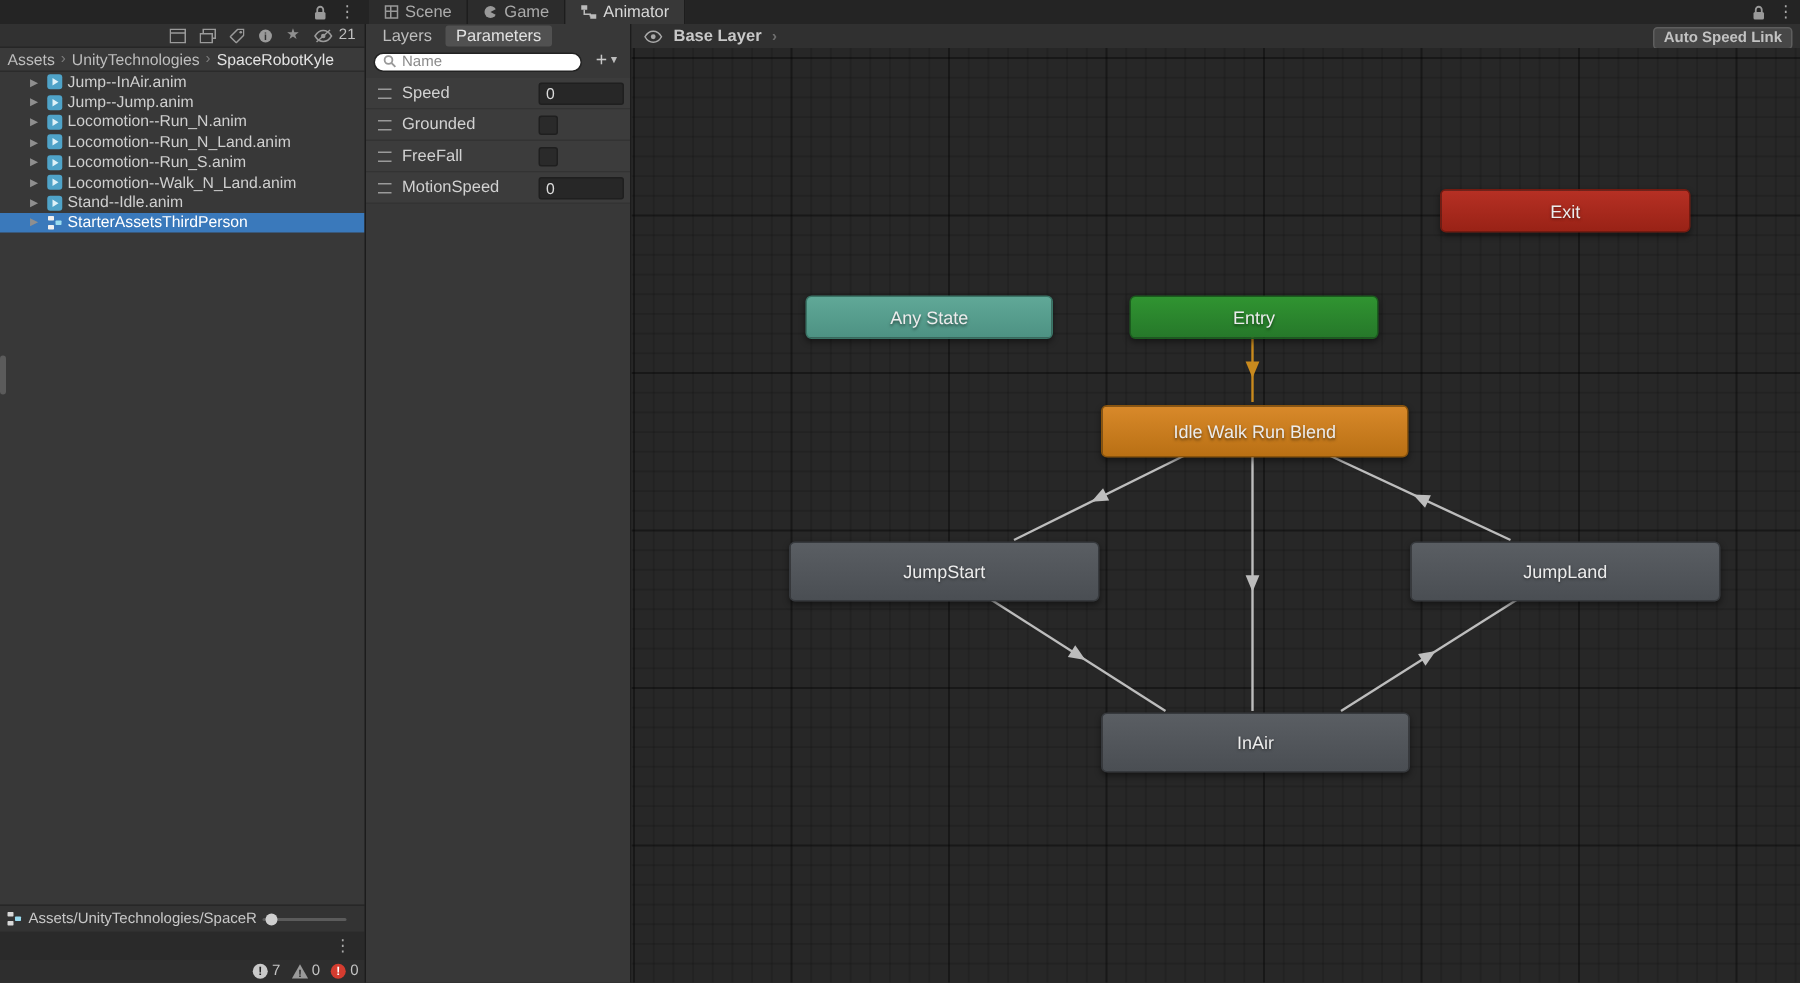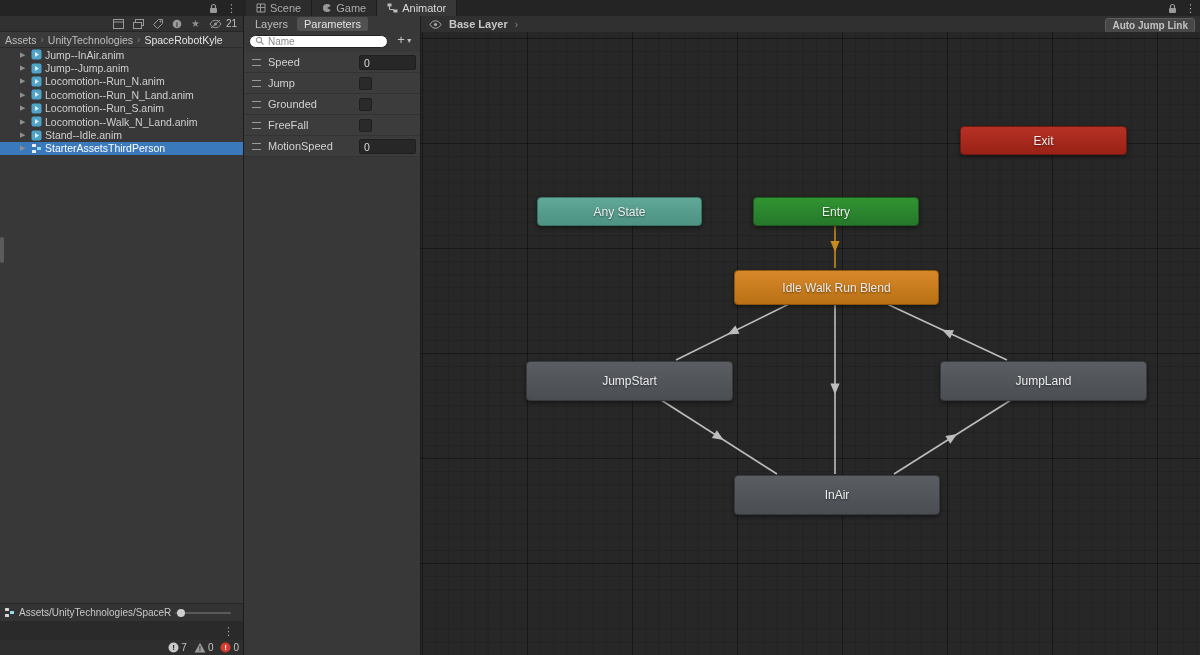--- a/index.html
+++ b/index.html
@@ -177,21 +177,21 @@
   <span class="panel-tab active">Parameters</span>
 </div>
 
 <div id="graph-header">
   <svg width="13" height="9" viewBox="0 0 13 9">
       <path d="M1 4.5C2.5 1.8 4.4 0.8 6.5 0.8s4 1 5.5 3.7c-1.5 2.7-3.4 3.7-5.5 3.7S2.5 7.2 1 4.5z" fill="none" stroke="#aaa"></path>
       <circle cx="6.5" cy="4.5" r="1.6" fill="#aaa"></circle>
     </svg>
   <span id="base-layer">Base Layer</span>
   <span class="chev">›</span>
-  <div id="auto-live-link">Auto Jump Link</div>
+  <div id="auto-live-link">Auto Speed Link</div>
 </div>
 
 <div id="project-panel">
   <div id="project-breadcrumb">
       <span class="crumb">Assets</span>
       <span class="crumb-sep">›</span>
       <span class="crumb">UnityTechnologies</span>
       <span class="crumb-sep">›</span>
       <span class="crumb last">SpaceRobotKyle</span>
     </div>
@@ -321,27 +321,20 @@
   <div id="parameter-list">
       <div class="param-row">
         <span class="handle"></span>
         <span class="param-label">Speed</span>
         <div class="ctrl-slot">
           <div class="numfield">0</div>
         </div>
       </div>
       <div class="param-row">
         <span class="handle"></span>
-        <span class="param-label">Jump</span>
-        <div class="ctrl-slot">
-          <div class="checkbox"></div>
-        </div>
-      </div>
-      <div class="param-row">
-        <span class="handle"></span>
         <span class="param-label">Grounded</span>
         <div class="ctrl-slot">
           <div class="checkbox"></div>
         </div>
       </div>
       <div class="param-row">
         <span class="handle"></span>
         <span class="param-label">FreeFall</span>
         <div class="ctrl-slot">
           <div class="checkbox"></div>

